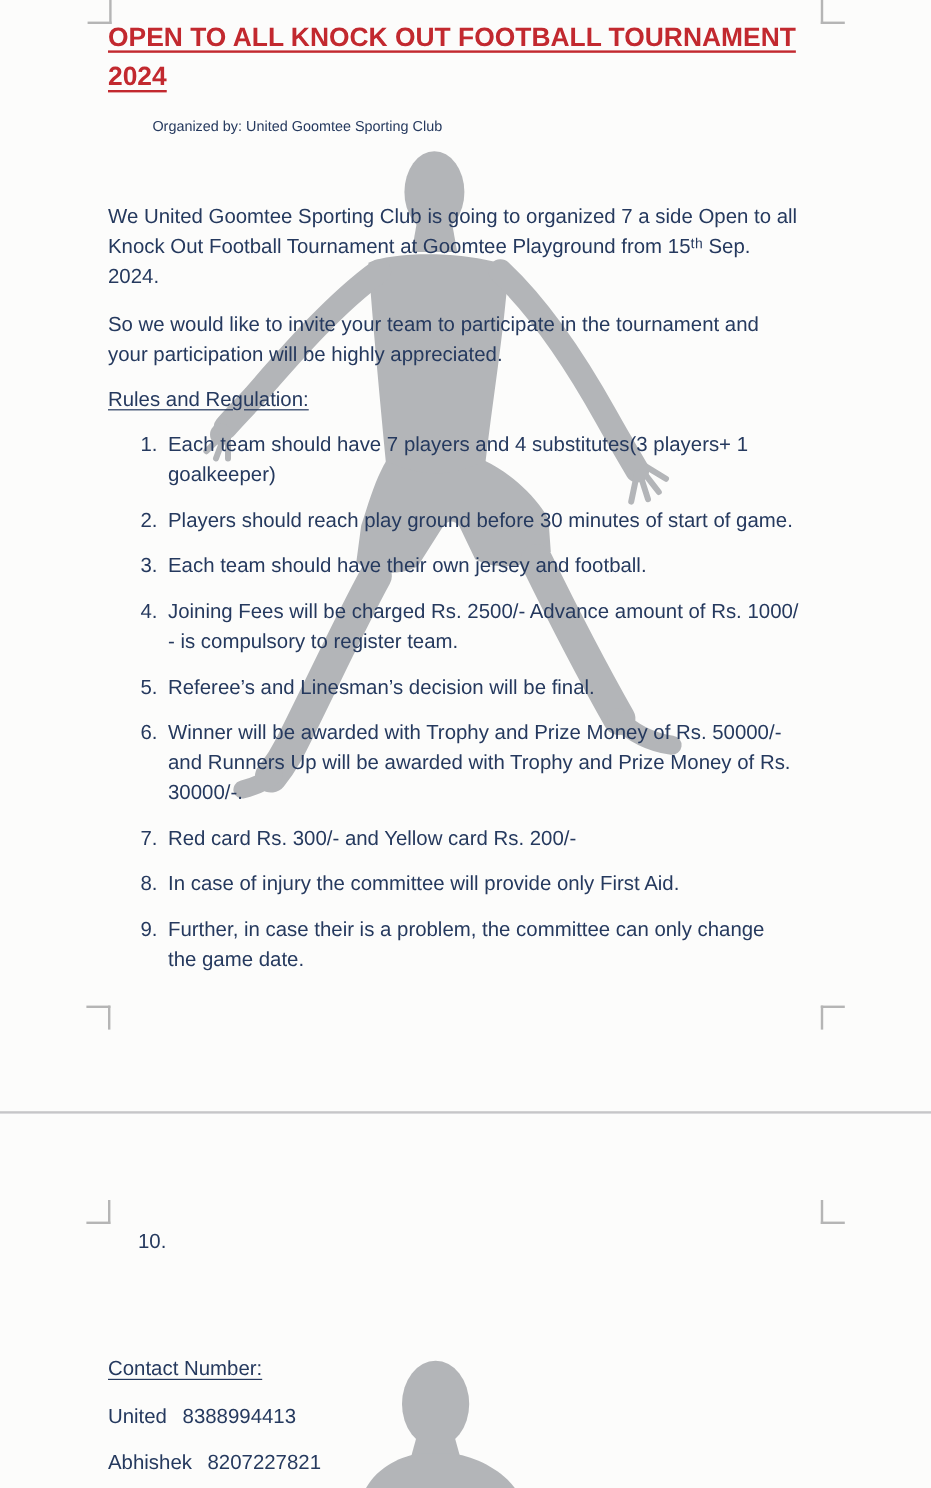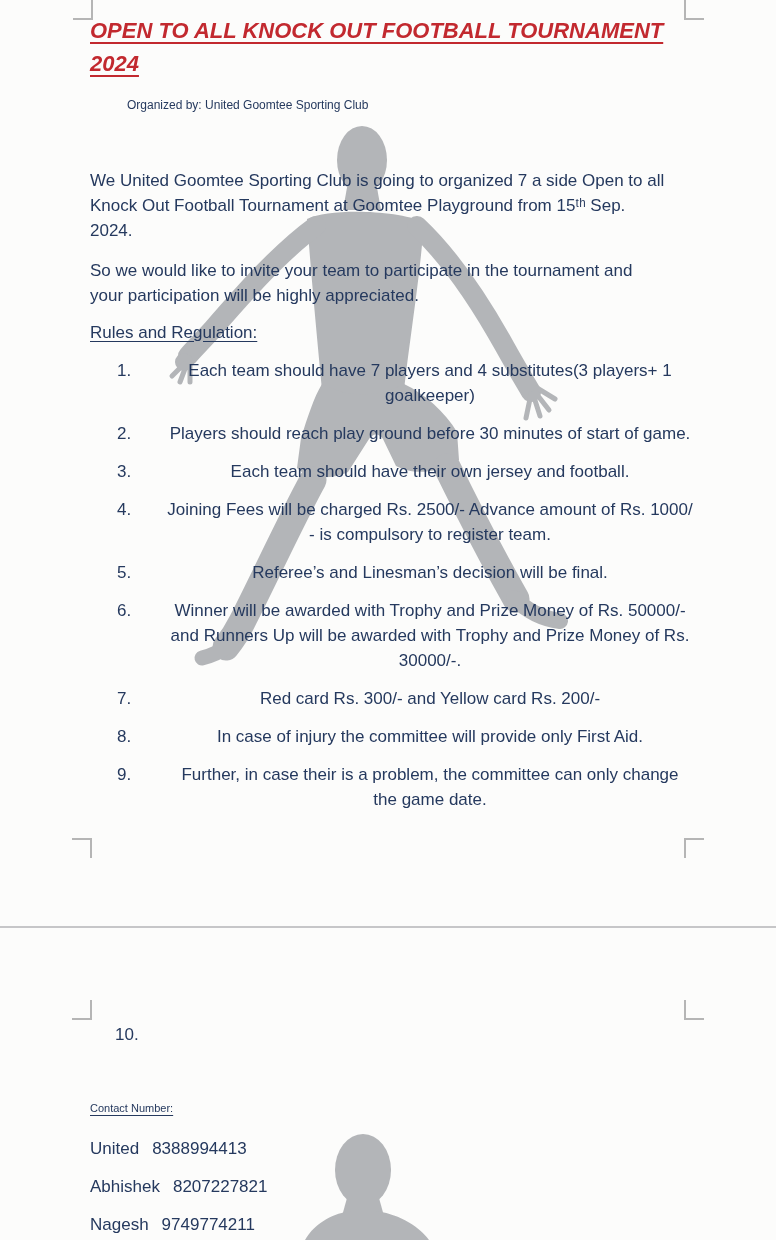--- a/index.html
+++ b/index.html
@@ -21,36 +21,36 @@
   .mark.ml  { left:72px;  top:838px;  border-top-width:2px;   border-right-width:2px; }
   .mark.mr  { left:684px; top:838px;  border-top-width:2px;   border-left-width:2px; }
   .mark.bl  { left:72px;  top:1000px; border-right-width:2px; border-bottom-width:2px; }
   .mark.br  { left:684px; top:1000px; border-left-width:2px;  border-bottom-width:2px; }
 
   .divider { position:absolute; left:0; top:926px; width:776px; height:2px; background:#c6c6c8; z-index:3; }
 
   
   .page1 { position:absolute; left:90px; top:14px; width:660px; }
   .title-line { font-size:22px; font-weight:bold; line-height:33px; color:#c2292f; }
-  .title-line span { text-decoration:underline; text-decoration-thickness:2px; text-underline-offset:4px;font-style:italic; }
+  .title-line span { text-decoration:underline; text-decoration-thickness:2px; text-underline-offset:4px; }
   .organizer { margin-top:15px; margin-left:37px; font-size:12px; line-height:21px; }
   .para { font-size:17px; line-height:25px; white-space:pre-line; width:640px; }
   .para.p1 { margin-top:52px; }
   .para.p2 { margin-top:15px; }
   .section-heading { margin-top:12px; font-size:17px; line-height:25px; text-decoration:underline; text-underline-offset:3px; }
   ol.rules { list-style:none; margin:13px 0 0 27px; padding:0; }
   ol.rules li { display:flex; margin-bottom:13px; font-size:17px; line-height:25px; }
   ol.rules .num { flex:none; width:23px; }
-  ol.rules .li-text { width:580px; white-space:pre-line;text-align:center; }
+  ol.rules .li-text { width:580px; white-space:pre-line; }
 
   
   .rule10 { position:absolute; left:115px; top:1022px; display:flex; font-size:17px; line-height:25px; z-index:2; }
   .rule10 .num10 { flex:none; width:72px; }
   .contacts { position:absolute; left:90px; top:1096px; z-index:2; }
-  .contacts .heading { font-size:11px; line-height:25px; text-decoration:underline; text-underline-offset:3px; }
+  .contacts .heading { font-size:17px; line-height:25px; text-decoration:underline; text-underline-offset:3px;margin-top:32px; }
   .contact-row { margin-top:17px; font-size:17px; line-height:21px; }
   .contact-row .phone { margin-left:13px; }
 
   svg .sil { fill:#b3b5b8; }
   svg .sil-stroke { fill:none; stroke:#b3b5b8; stroke-linecap:round; }
 </style>
 </head>
 <body>
 
 <svg class="watermark" style="left:150px; top:122px;" width="470" height="550" viewBox="0 0 470 550">

